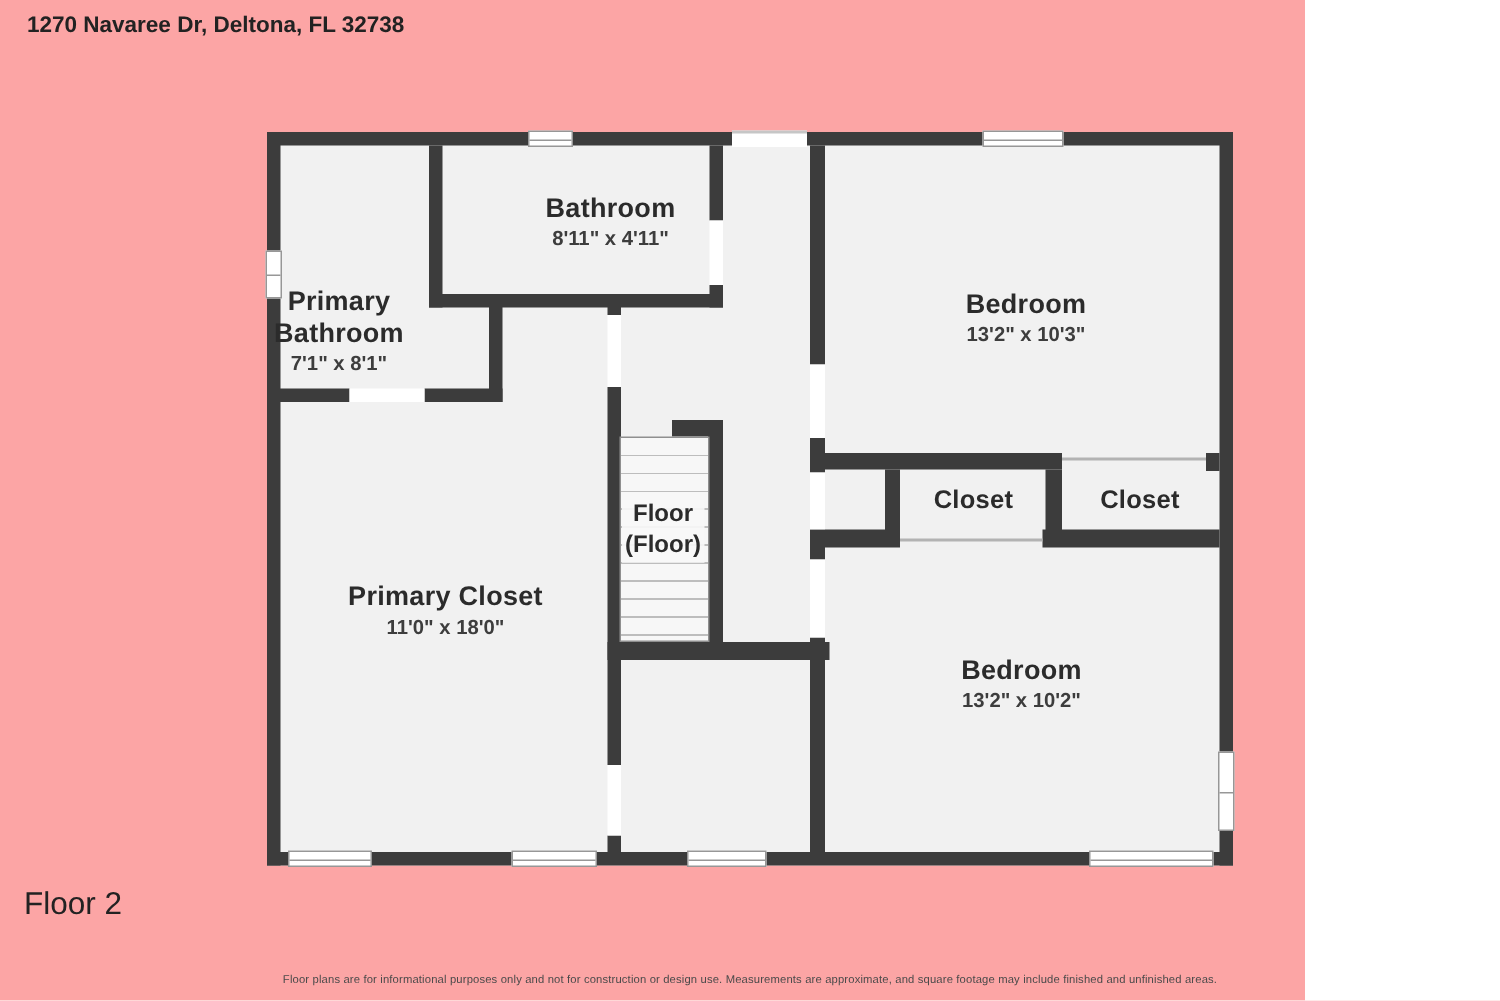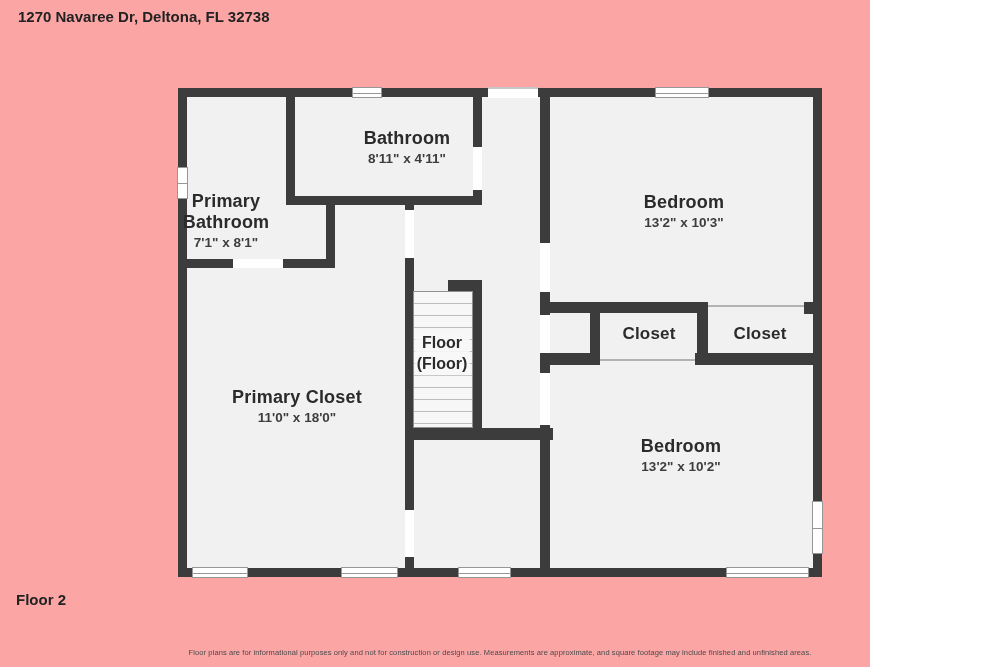--- a/index.html
+++ b/index.html
@@ -17,21 +17,21 @@
      background:repeating-linear-gradient(to bottom,#f7f7f7 0px,#f7f7f7 11px,#bdbdbd 11px,#bdbdbd 12px);}
   .room-label{position:absolute;transform:translate(-50%,-50%);text-align:center;line-height:1.18;}
   .room-name{font-size:18px;font-weight:700;color:#2b2b2b;letter-spacing:.2px;display:block;}
   .room-dims{font-size:13.5px;font-weight:600;color:#3d3d3d;margin-top:2px;display:block;}
   .nowrap{white-space:nowrap;}
   #label-primary-bathroom{width:126px;}
   #stairs-label{position:absolute;left:442px;top:354px;transform:translate(-50%,-50%);
      text-align:center;font-size:16px;font-weight:700;line-height:1.3;
      background:rgba(247,247,247,.92);padding:0 2px;white-space:nowrap;}
   #address{position:absolute;left:18px;top:8px;font-size:15px;font-weight:700;color:#222;}
-  #floor-label{position:absolute;left:16px;top:591px;font-size:15px;font-weight:700;color:#222;}
+  #floor-label{position:absolute;left:16px;top:591px;font-size:21px;font-weight:400;color:#222;}
   #disclaimer{position:absolute;left:0;top:648px;width:1000px;text-align:center;
      font-size:7.5px;color:#4a4a4a;letter-spacing:.1px;}
 </style>
 </head>
 <body>
 
 <div id="page">
 
   <div id="address">1270 Navaree Dr, Deltona, FL 32738</div>
 

